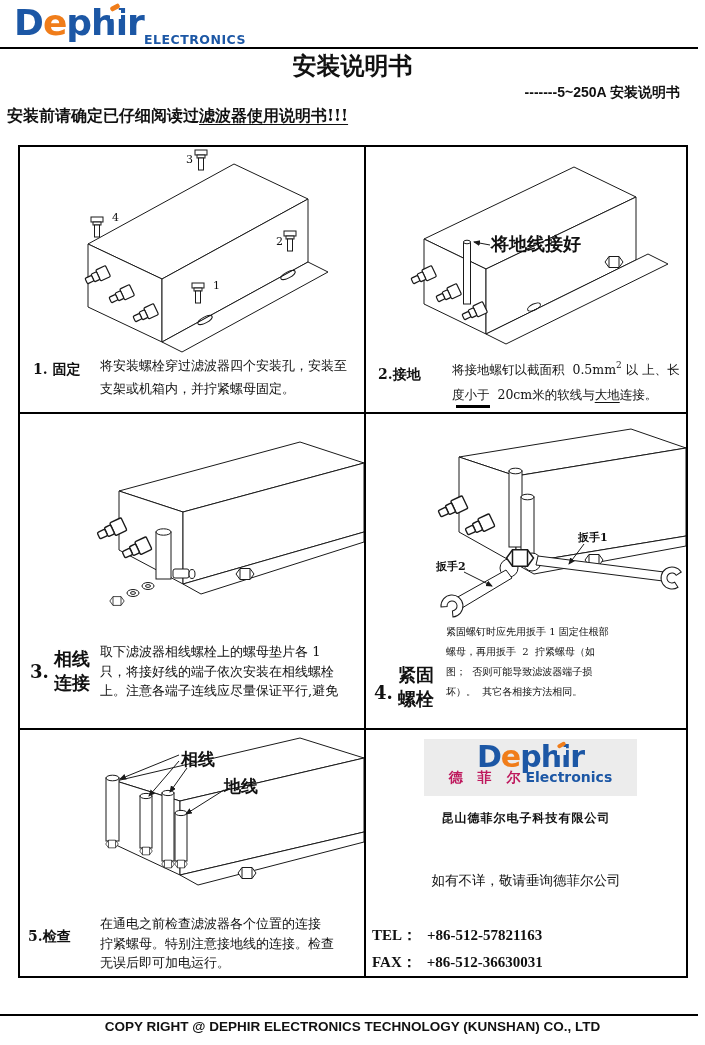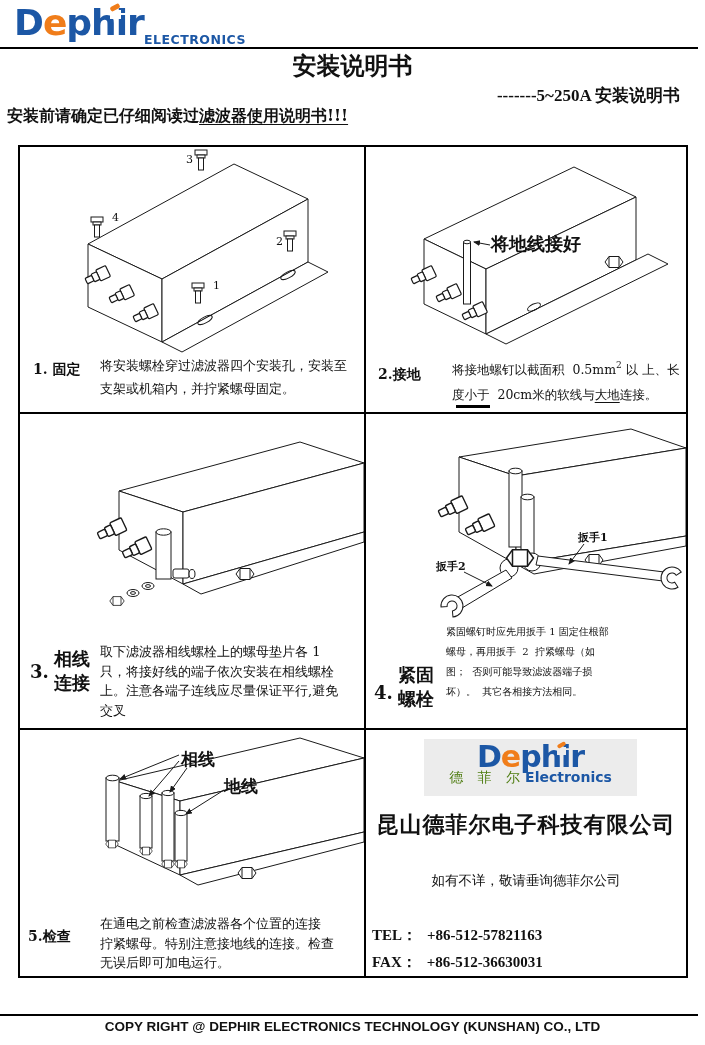--- a/index.html
+++ b/index.html
@@ -8,21 +8,21 @@
 .hei{font-family:"DejaVu Sans",sans-serif}
 
 .logo{position:absolute;left:14px;top:2px;width:320px;height:46px}
 .lword{font-family:"DejaVu Sans",sans-serif;font-weight:bold;font-size:36px;line-height:42px;color:#1c57a5;letter-spacing:-1px}
 .le{color:#f07d1a}
 .idotcover{position:absolute;left:96px;top:8px;width:11px;height:9px;background:#fff}
 .iacc{position:absolute;left:96px;top:3px;width:10px;height:5px;background:#f07d1a;transform:rotate(-28deg);border-radius:2px}
 .lsub{position:absolute;left:130px;top:30px;font-size:12.5px;font-weight:bold;color:#1c57a5;letter-spacing:.5px;font-family:"DejaVu Sans",sans-serif}
 .toprule{position:absolute;left:0;top:47px;width:705px;border-top:2px solid #000}
 .title{position:absolute;left:0;top:50px;width:705px;text-align:center;font-size:24px;font-weight:bold}
-.subtitle{position:absolute;right:18px;top:84px;font-size:17px;font-weight:bold;font-family:Liberation Serif, serif}
+.subtitle{position:absolute;right:18px;top:84px;font-size:14px;font-weight:bold;font-family:Liberation Sans, sans-serif}
 .notice{position:absolute;left:7px;top:106px;font-size:16px;font-weight:bold}
 .u{text-decoration:underline;text-underline-offset:3px}
 
 .grid{position:absolute;left:18px;top:145px;width:670px;height:833px;border:2px solid #000;display:grid;grid-template-columns:346px 320px;grid-template-rows:267px 316px auto;box-sizing:border-box}
 .cell{position:relative;box-sizing:border-box}
 .cr{border-right:2px solid #000}
 .cb{border-bottom:2px solid #000}
 .draw{position:absolute;left:0;top:0}
 .slabel{position:absolute;font-weight:bold;font-size:14px;white-space:pre}
 .stext{position:absolute;font-size:13px;line-height:23px}
@@ -46,23 +46,23 @@
 .c4 .stext{left:80px;top:208px;width:236px;font-size:10px;line-height:20px}
 .c5 .slabel{left:8px;top:198px}
 .c5 .stext{left:80px;top:184px;width:262px;line-height:19.5px}
 
 .logo2box{position:absolute;left:58px;top:9px;width:213px;height:57px;background:#ececec;text-align:center}
 .logo2{font-weight:bold;font-size:30px;line-height:31px;color:#1c57a5;letter-spacing:-1px;position:relative;display:inline-block;margin-top:2px}
 .logo2 .le{color:#f07d1a}
 .idotcover2{position:absolute;left:80px;top:6px;width:9px;height:8px;background:#ececec}
 .iacc2{position:absolute;left:80px;top:2px;width:9px;height:4px;background:#f07d1a;transform:rotate(-28deg);border-radius:2px}
 .logo2sub{font-size:14px;margin-top:-3px}
-.logo2sub .cn{color:#4d7c0f;font-weight:normal;letter-spacing:5px}
+.logo2sub .cn{color:#be185d;font-weight:bold;letter-spacing:5px}
 .logo2sub .en{color:#1c57a5;font-weight:bold}
-.cname{position:absolute;left:0;top:80px;width:100%;text-align:center;font-weight:bold;font-size:22px;letter-spacing:1px}
+.cname{position:absolute;left:0;top:80px;width:100%;text-align:center;font-weight:bold;font-size:12px;letter-spacing:1px}
 .cnote{position:absolute;left:0;top:142px;width:100%;text-align:center;font-size:13.5px}
 .telline{position:absolute;left:6px;font-family:"Liberation Serif",serif;font-weight:bold;font-size:15px}
 .tlab{margin-right:10px}
 
 .footrule{position:absolute;left:0;top:1014px;width:705px;border-top:2px solid #000}
 .footer{position:absolute;left:0;top:1019px;width:705px;text-align:center;font-family:Liberation Sans, sans-serif;font-weight:bold;font-size:13.5px}
 svg .ln{stroke:#1a1a1a;fill:none;stroke-width:1}
 svg .lnw{stroke:#1a1a1a;fill:#fff;stroke-width:1}
 </style>
 </head>
@@ -190,21 +190,20 @@
       </svg>
       <div class="snumpos">3.</div>
       <div class="stack">
         <div>相线</div>
         <div>连接</div>
       </div>
       <div class="stext">
         <div>取下滤波器相线螺栓上的螺母垫片各 1</div>
         <div>只，将接好线的端子依次安装在相线螺栓</div>
         <div>上。注意各端子连线应尽量保证平行,避免</div>
-        <div>交叉</div>
       </div>
     </div>
 
     <div class="cell cb c4 kai">
       <svg class="draw" width="320" height="250" viewBox="0 0 320 250">
         <g class="lnw">
           <polygon points="93,43 265,15 320,34 150,62"></polygon>
           <polygon points="93,43 150,62 150,150 93,118"></polygon>
           <polygon points="150,62 320,34 320,122 150,150"></polygon>
           <polygon points="150,150 320,122 320,132 168,160"></polygon>

